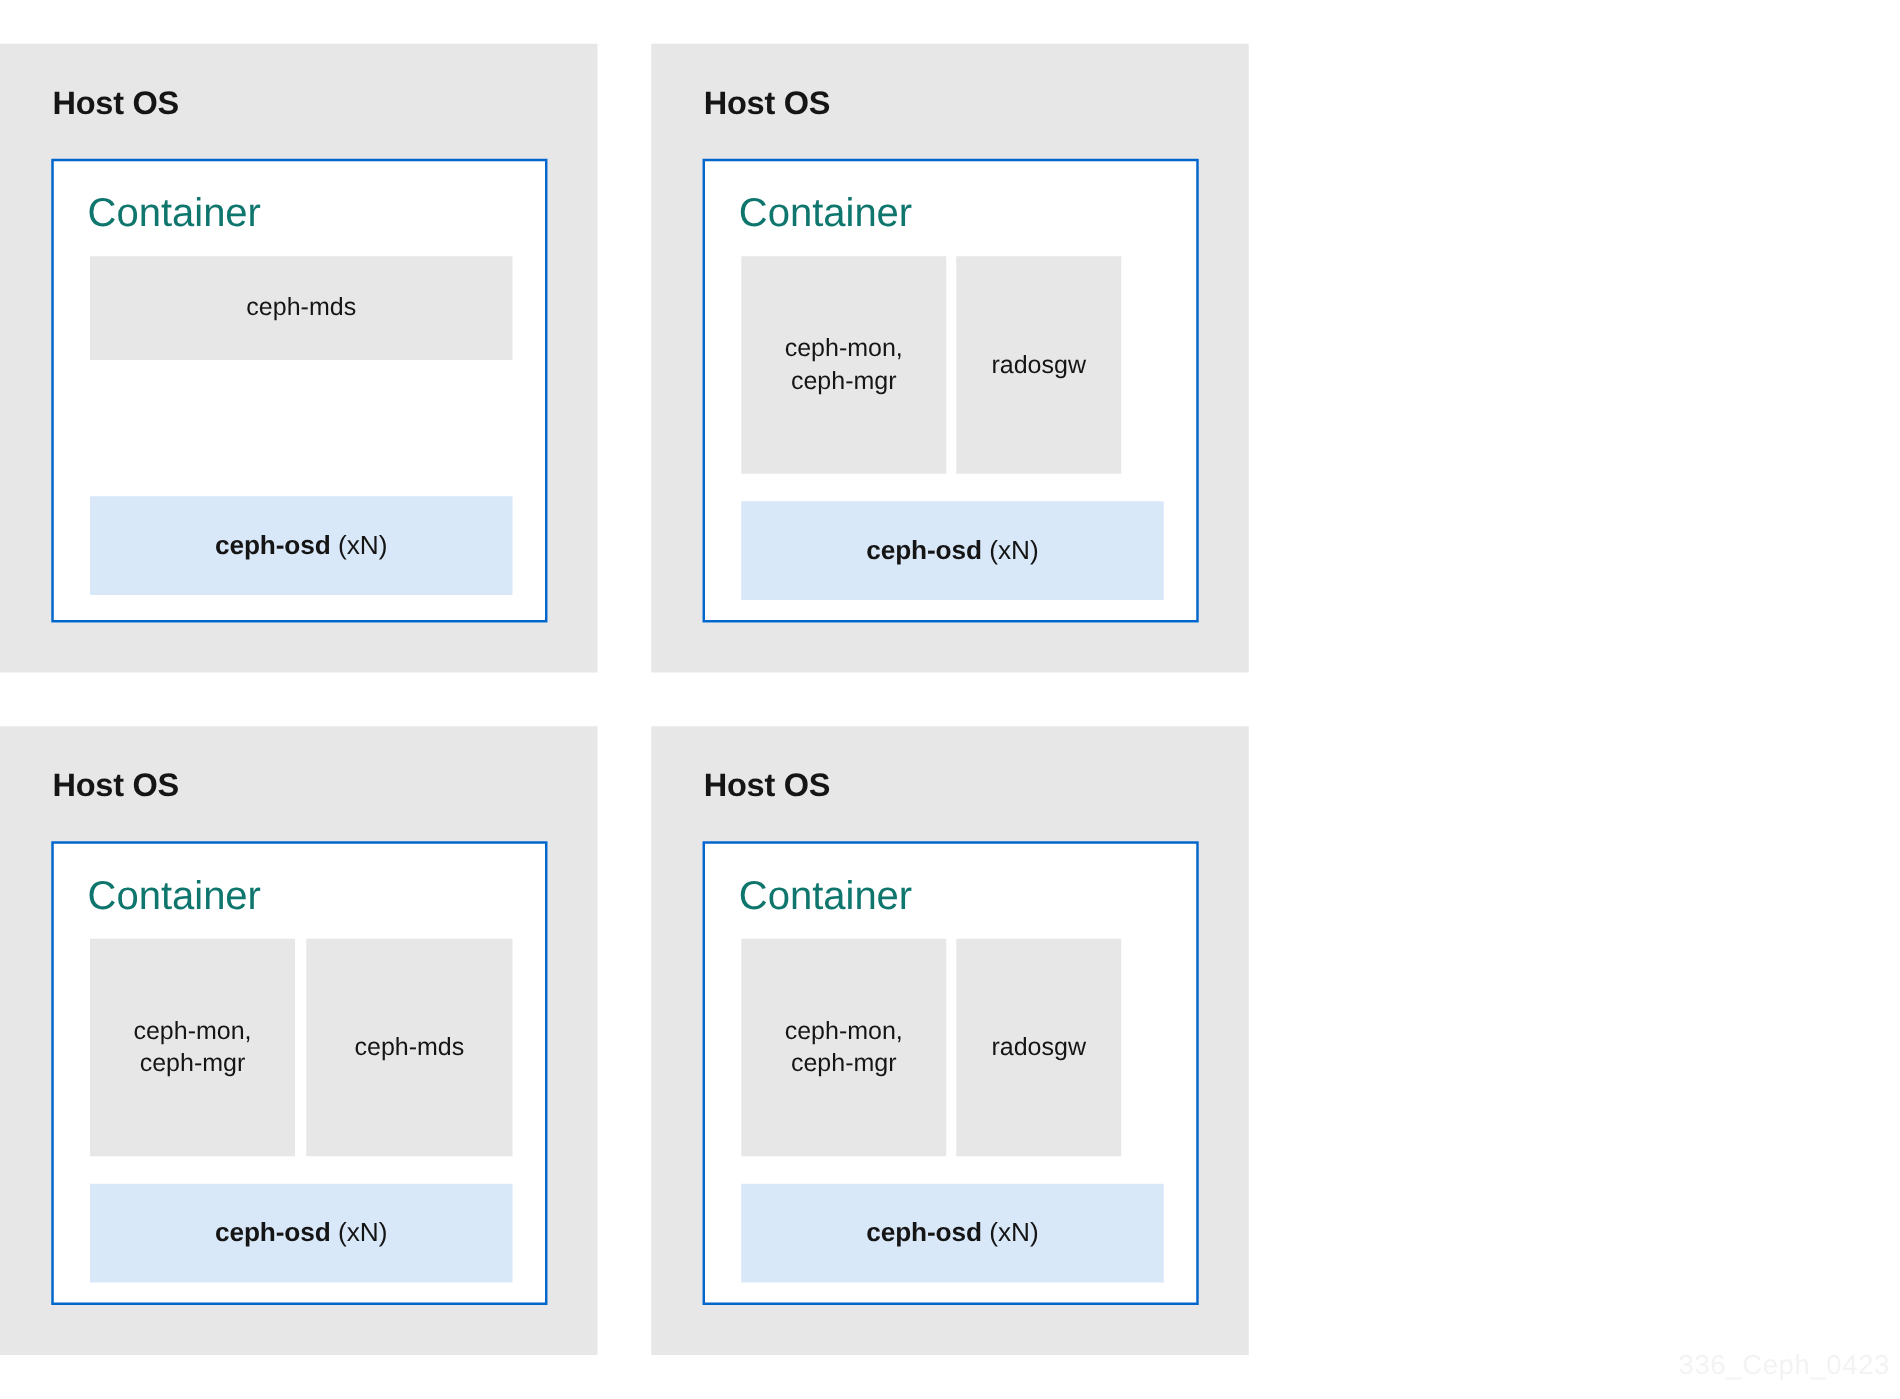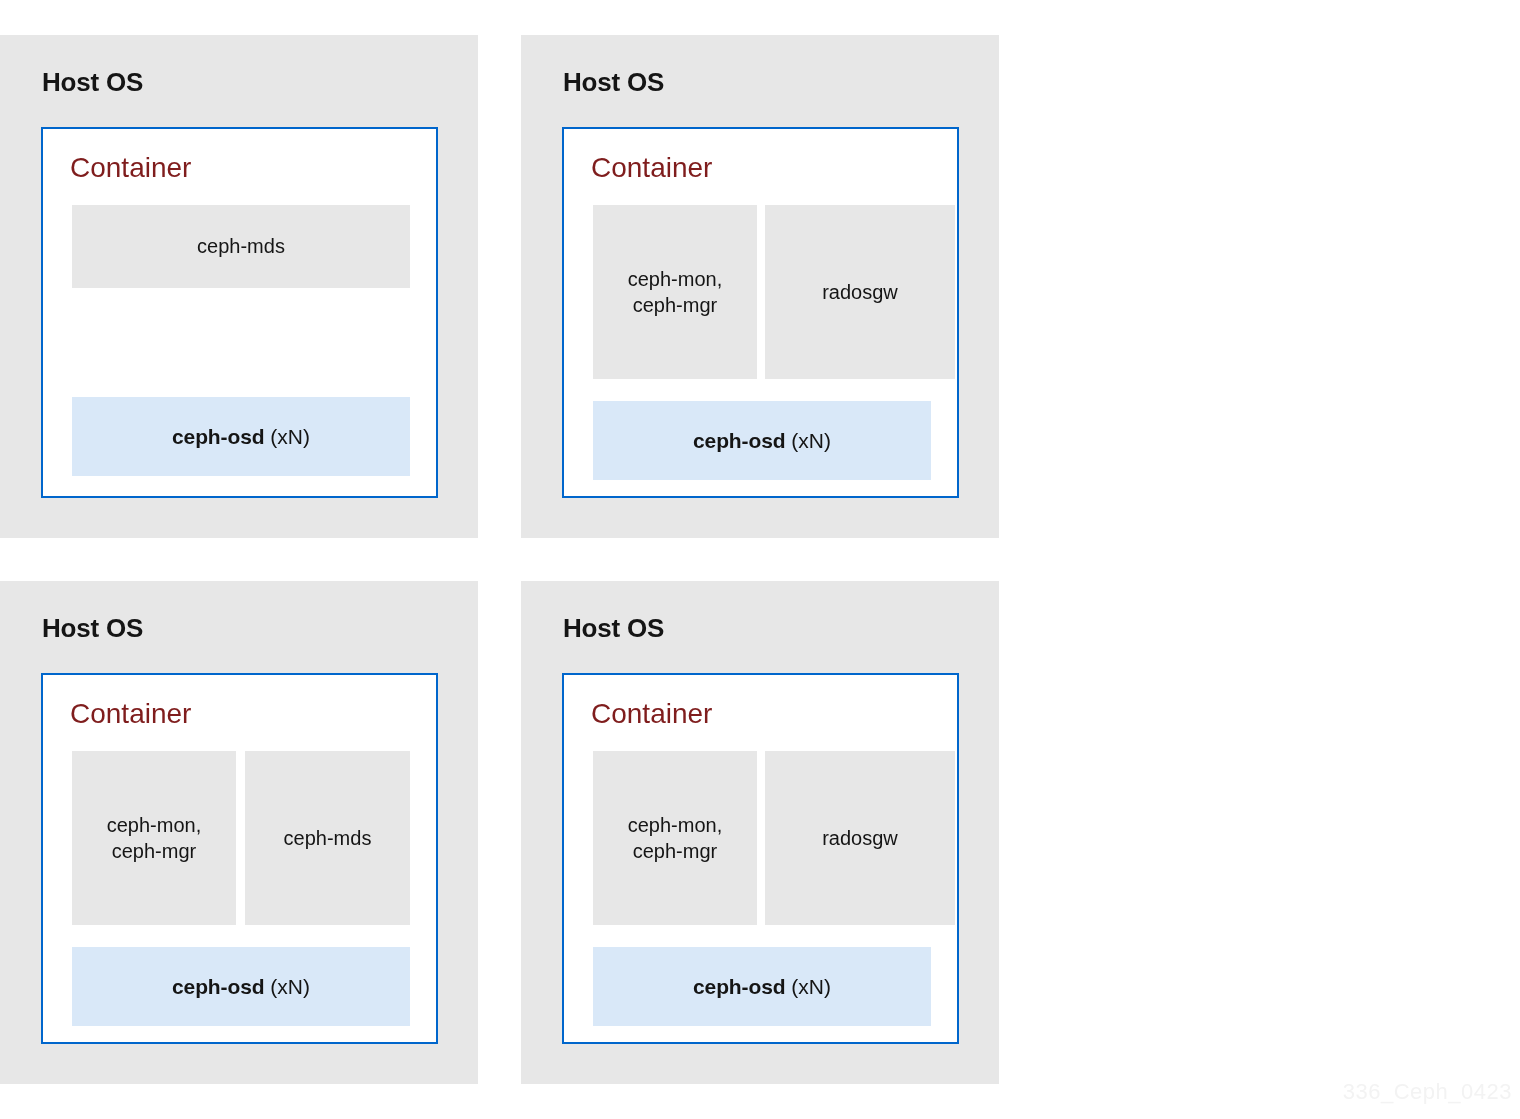--- a/index.html
+++ b/index.html
@@ -54,23 +54,23 @@
     height: 371px;
     background: #ffffff;
     border: 2px solid #0066cc;
     box-sizing: border-box;
   }
 
   .container-title {
     position: absolute;
     left: 27px;
     top: 25px;
-    font-size: 28px;
+    font-size: 32px;
     font-weight: normal;
-    color: #7f1d1d;
+    color: #0f766e;
     line-height: 1;
     white-space: nowrap;
   }
 
   
   .daemon-area {
     position: absolute;
     left: 29px;
     top: 76px;
     width: 338px;
@@ -103,21 +103,21 @@
     font-weight: normal;
   }
 
   
   .daemon.row-a { left: 0px;  top: 0px;   width: 338px; height: 83px; }
   .daemon.row-b { left: 0px;  top: 89px;  width: 338px; height: 83px; }
   .daemon.row-c { left: 0px;  top: 178px; width: 338px; height: 79px; }
 
   
   .daemon.col-l-55 { left: 0px;   top: 0px; width: 164px; height: 174px; }
-  .daemon.col-r-45 { left: 172px; top: 0px; width: 190px; height: 174px; }
+  .daemon.col-r-45 { left: 172px; top: 0px; width: 132px; height: 174px; }
   .daemon.col-l-50 { left: 0px;   top: 0px; width: 164px; height: 174px; }
   .daemon.col-r-50 { left: 173px; top: 0px; width: 165px; height: 174px; }
   .daemon.row-osd  { left: 0px;   top: 182px; width: 338px; height: 79px; }
 
   
   .watermark {
     position: absolute;
     right: 8px;
     bottom: 14px;
     font-size: 22px;

